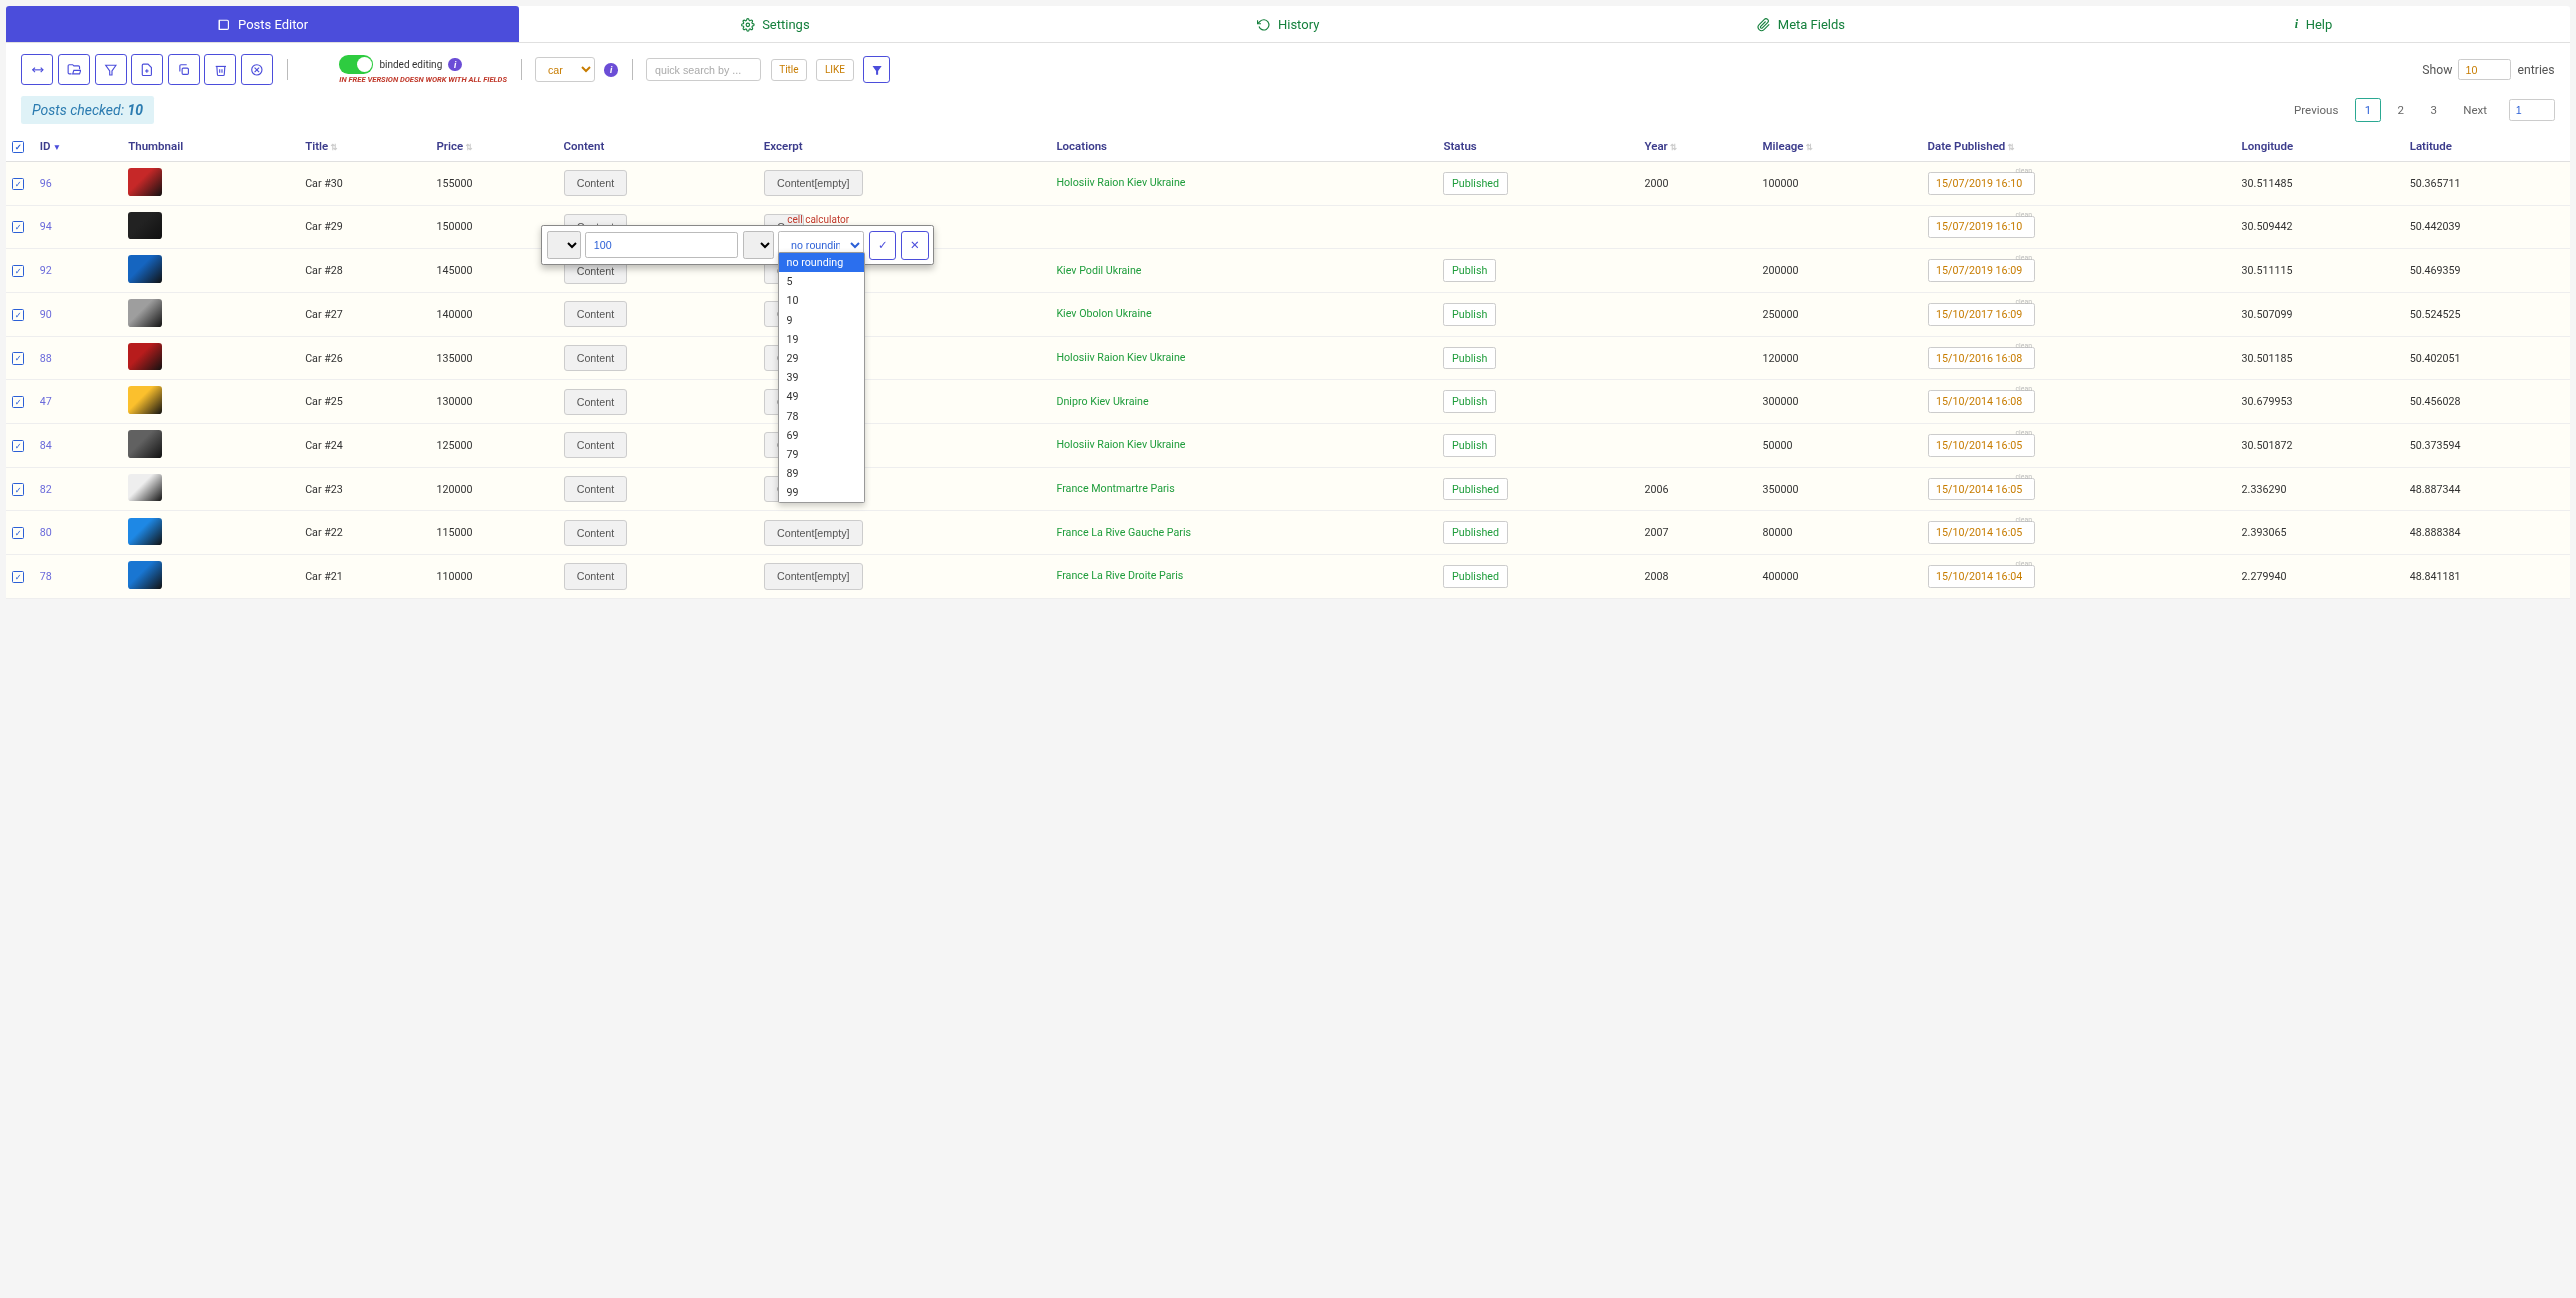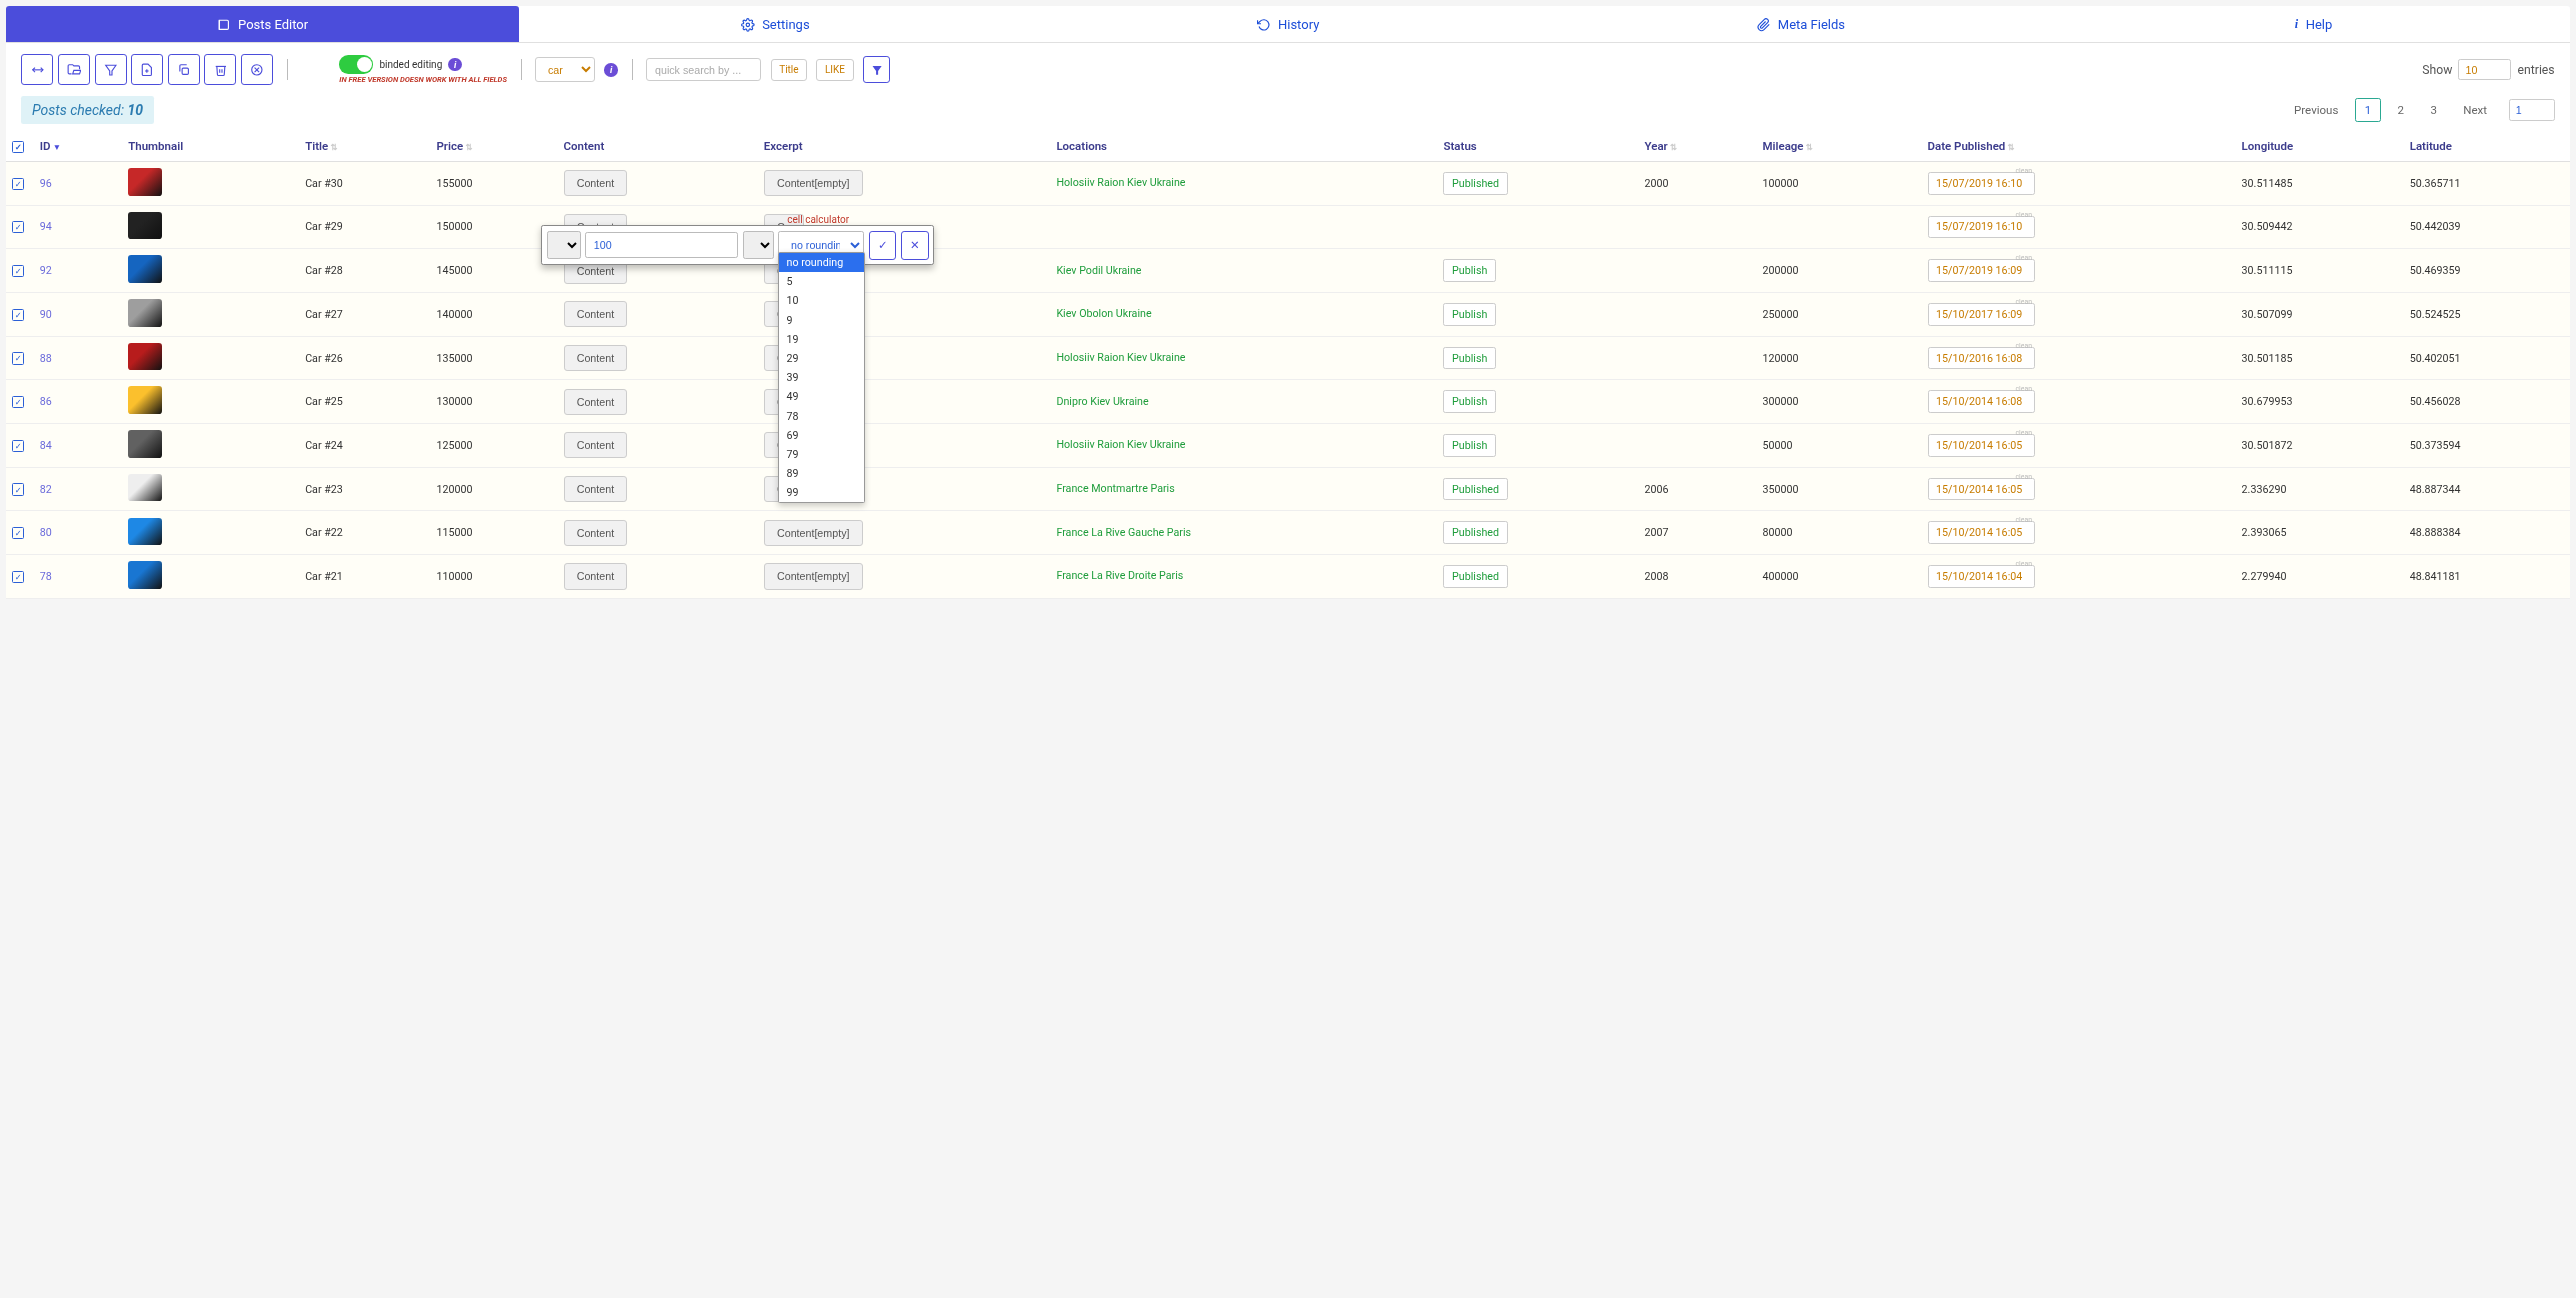--- a/index.html
+++ b/index.html
@@ -1,21 +1,21 @@
 <!DOCTYPE html>
 <html style="font-size:12.2px"><head>
 <meta charset="utf-8">
 <style>
 * { box-sizing: border-box; margin: 0; padding: 0; }
 body { font-family: -apple-system, BlinkMacSystemFont, "Segoe UI", Roboto, sans-serif; font-size: 10.7px; color: #333; background: #f5f5f5; padding: 6.1px; }
 .main-container { background: #fff; border-radius: 3.1px; }
 
 
 .tabs { display: flex; border-bottom: 0.8px solid #e0e0e0; }
-.tab { flex: 1; text-align: center; padding: 10.7px 15.3px; cursor: pointer; display: flex; align-items: center; justify-content: center; gap: 7.6px; font-size: 13px; color: #1d4ed8; }
+.tab { flex: 1; text-align: center; padding: 10.7px 15.3px; cursor: pointer; display: flex; align-items: center; justify-content: center; gap: 7.6px; font-size: 13px; color: #15803d; }
 .tab.active { background: #4b4ddb; color: #fff; border-radius: 3.1px 3.1px 0 0; }
 .tab .icon { font-size: 12.2px; }
 
 
 .toolbar-wrap { padding: 10.7px 15.3px; display: flex; align-items: center; gap: 9.2px; flex-wrap: wrap; }
 .tool-group { display: flex; gap: 4.6px; }
 .tool-btn { width: 32px; height: 31px; border: 0.8px solid #4b4ddb; background: #fff; color: #4b4ddb; border-radius: 3.1px; display: flex; align-items: center; justify-content: center; font-size: 12.2px; cursor: pointer; }
 .divider { width: 0.8px; height: 21.4px; background: #bbb; margin: 0 4.6px; }
 .toggle-wrap { display: flex; flex-direction: column; align-items: flex-start; position: relative; margin-left: 38px; }
 .toggle-row { display: flex; align-items: center; gap: 6.1px; }
@@ -306,21 +306,21 @@
     <td class="locations"><span>Holosiiv Raion</span> <span>Kiev</span> <span>Ukraine</span></td>
     <td><span class="status-badge">Publish</span></td>
     <td></td>
     <td>120000</td>
     <td><span class="date-badge"><span class="clean-label">clean</span>15/10/2016 16:08</span></td>
     <td>30.501185</td>
     <td>50.402051</td>
   </tr>
         <tr>
     <td><span class="checkbox">✓</span></td>
-    <td><span class="id-link">86</span></td>
+    <td><span class="id-link">47</span></td>
     <td><span class="thumb" style="background:linear-gradient(135deg, #fbc02d 40%, #111 100%)"></span></td>
     <td>Car #25</td>
     <td>130000</td>
     <td><button class="btn-content">Content</button></td>
     <td><button class="btn-content">Content[empty]</button></td>
     <td class="locations"><span>Dnipro</span> <span>Kiev</span> <span>Ukraine</span></td>
     <td><span class="status-badge">Publish</span></td>
     <td></td>
     <td>300000</td>
     <td><span class="date-badge"><span class="clean-label">clean</span>15/10/2014 16:08</span></td>

